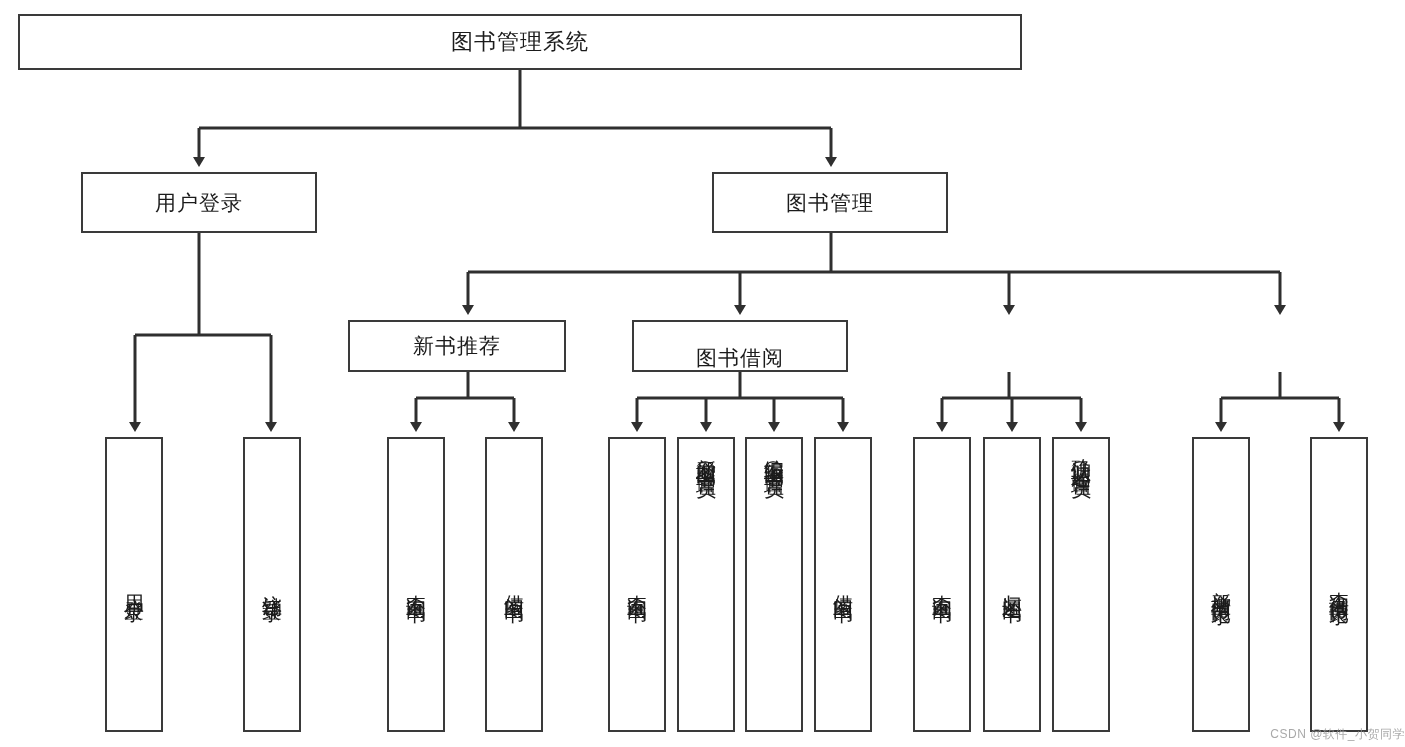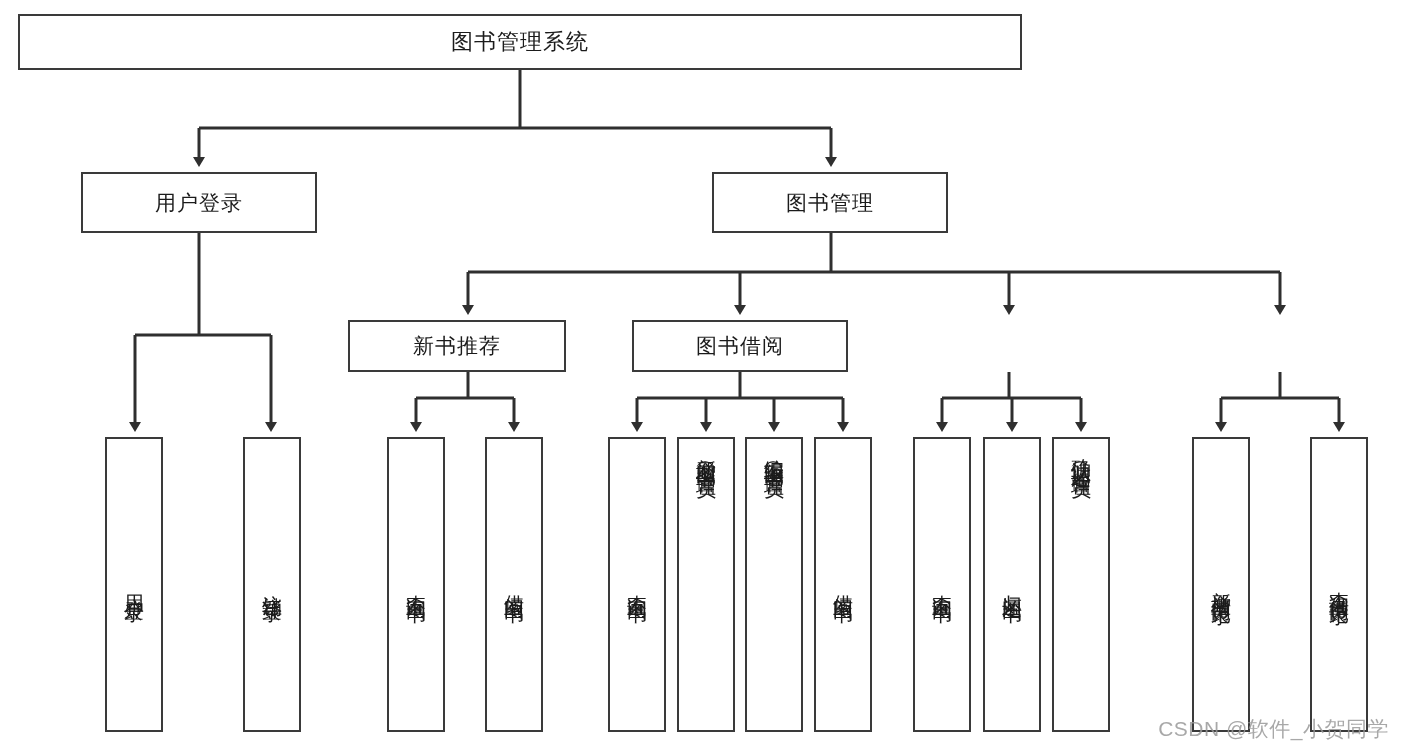--- a/index.html
+++ b/index.html
@@ -61,23 +61,23 @@
   .leaf.center .vtext {
     margin-top: auto;
     margin-bottom: auto;
   }
   .leaf.center {
     align-items: center;
     padding-top: 0;
   }
   .watermark {
     position: absolute;
-    right: 16px;
+    right: 0;
     bottom: 4px;
-    font-size: 21px;
+    font-size: 12px;
     color: #9a9a9a;
     letter-spacing: 0.5px;
     white-space: nowrap;
     opacity: 0.85;
   }
 </style>
 </head>
 <body>
 
 <div id="canvas">
@@ -142,21 +142,21 @@
   <div class="node horiz" style="left:81px; top:172px; width:236px; height:61px;">
     <span>用户登录</span>
   </div>
   <div class="node horiz" style="left:712px; top:172px; width:236px; height:61px;">
     <span>图书管理</span>
   </div>
 
   <div class="node horiz" style="left:348px; top:320px; width:218px; height:52px;">
     <span>新书推荐</span>
   </div>
-  <div class="node horiz" style="left:632px; top:320px; width:216px; height:52px;">
+  <div class="node horiz" style="left:632px; top:320px; width:216px; height:52px;align-items:flex-end;">
     <span>图书借阅</span>
   </div>
 
   <div class="node leaf center" style="left:105px; top:437px; width:58px; height:295px;">
     <span class="vtext">用户登录</span>
   </div>
   <div class="node leaf center" style="left:243px; top:437px; width:58px; height:295px;">
     <span class="vtext">注销登录</span>
   </div>
 

